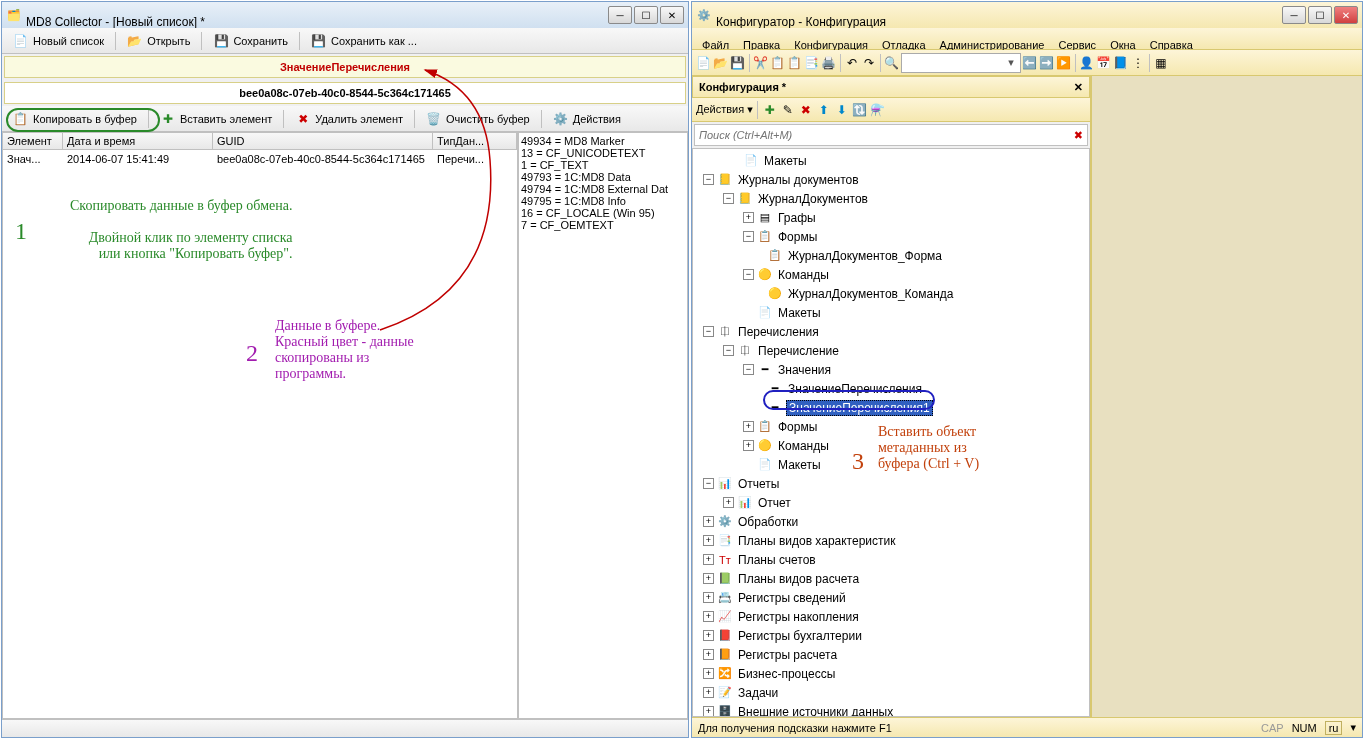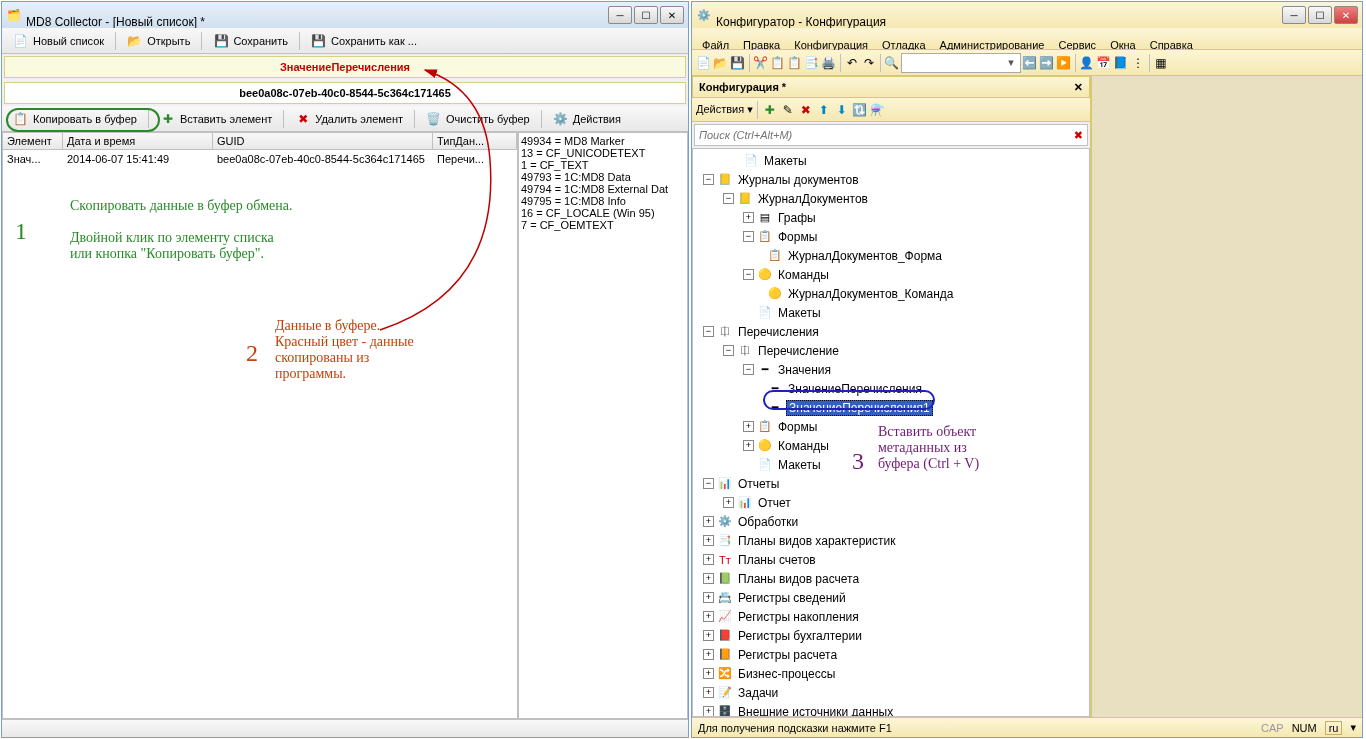--- a/index.html
+++ b/index.html
@@ -23,23 +23,23 @@
 .infobar { padding: 4px; text-align: center; font-weight: bold; border: 1px solid #d8d088; background: #fafae0; margin: 2px; }
 .info-red { color: #c00000; }
 .green-oval { position: absolute; border: 2px solid #2a8a2a; border-radius: 12px; pointer-events: none; }
 .blue-oval { position: absolute; border: 2px solid #2020c0; border-radius: 12px; pointer-events: none; }
 .list-header { height: 18px; background: linear-gradient(#f8f8f8, #e8e8e8); border: 1px solid #c0c0c0; display: flex; }
 .list-col { border-right: 1px solid #c0c0c0; padding: 2px 4px; overflow: hidden; white-space: nowrap; }
 .list-body { background: #fff; border: 1px solid #c0c0c0; border-top: none; flex: 1; overflow: auto; }
 .list-row { display: flex; height: 18px; align-items: center; }
 .list-cell { padding: 1px 4px; overflow: hidden; white-space: nowrap; text-overflow: ellipsis; }
 .annot { position: absolute; font-family: "Comic Sans MS", cursive; font-size: 14px; }
-.annot-green { color: #2a8a2a; }
-.annot-red { color: #c2410c; font-family: Liberation Serif, serif; }
-.annot-blue { color: #701a75; }
+.annot-green { color: #2a8a2a; text-align: right; }
+.annot-red { color: #a21caf; font-family: Liberation Serif, serif; }
+.annot-blue { color: #c2410c; }
 .annot-num { font-size: 24px; font-weight: normal; }
 .tree { background: #fff; border: 1px solid #c0c0c0; padding: 2px; font-size: 12px; overflow: auto; }
 .tree-row { display: flex; align-items: center; height: 19px; gap: 3px; cursor: pointer; white-space: nowrap; }
 .tree-toggle { width: 11px; height: 11px; border: 1px solid #888; display: flex; align-items: center; justify-content: center; font-size: 9px; line-height: 1; background: #fff; }
 .tree-icon { width: 16px; height: 14px; display: inline-flex; align-items: center; justify-content: center; font-size: 11px; }
 .tree-label { padding: 0 2px; }
 .tree-label.selected { background: #3060c0; color: #fff; border: 1px dotted #000; }
 .search-box { height: 22px; border: 1px solid #c0c0c0; background: #fff; display: flex; align-items: center; padding: 0 4px; margin: 2px; }
 .search-input { flex: 1; border: none; outline: none; font-size: 11px; color: #888; font-style: italic; background: transparent; }
 .panel-header { height: 22px; background: linear-gradient(#fdf5d8, #f5e8b0); border: 1px solid #d8c870; padding: 2px 6px; font-weight: bold; display: flex; align-items: center; }

